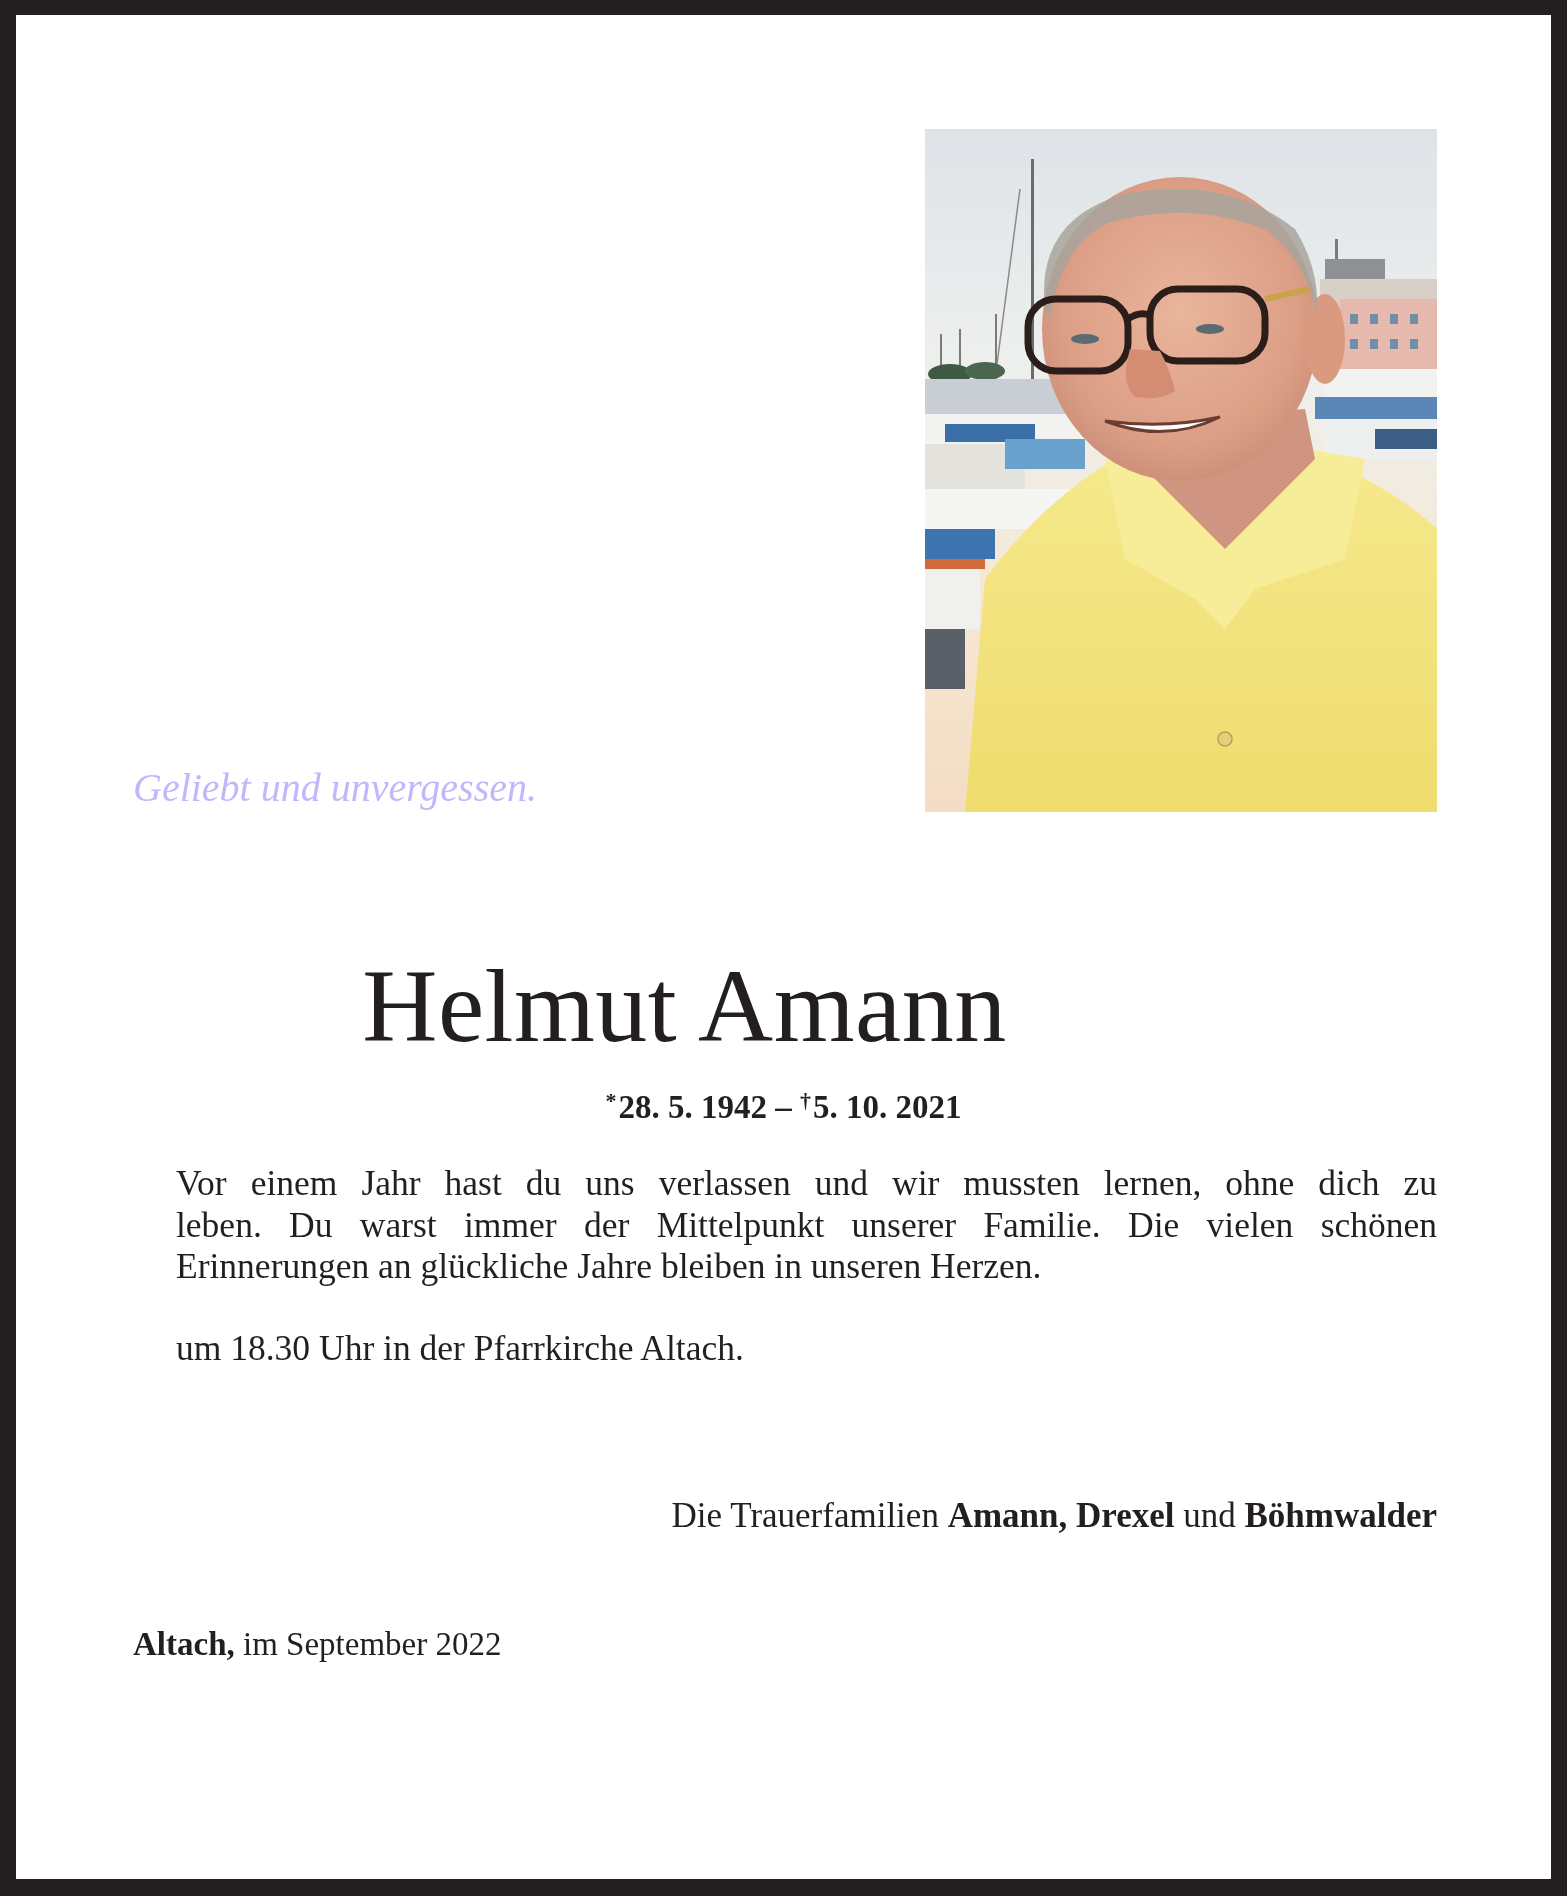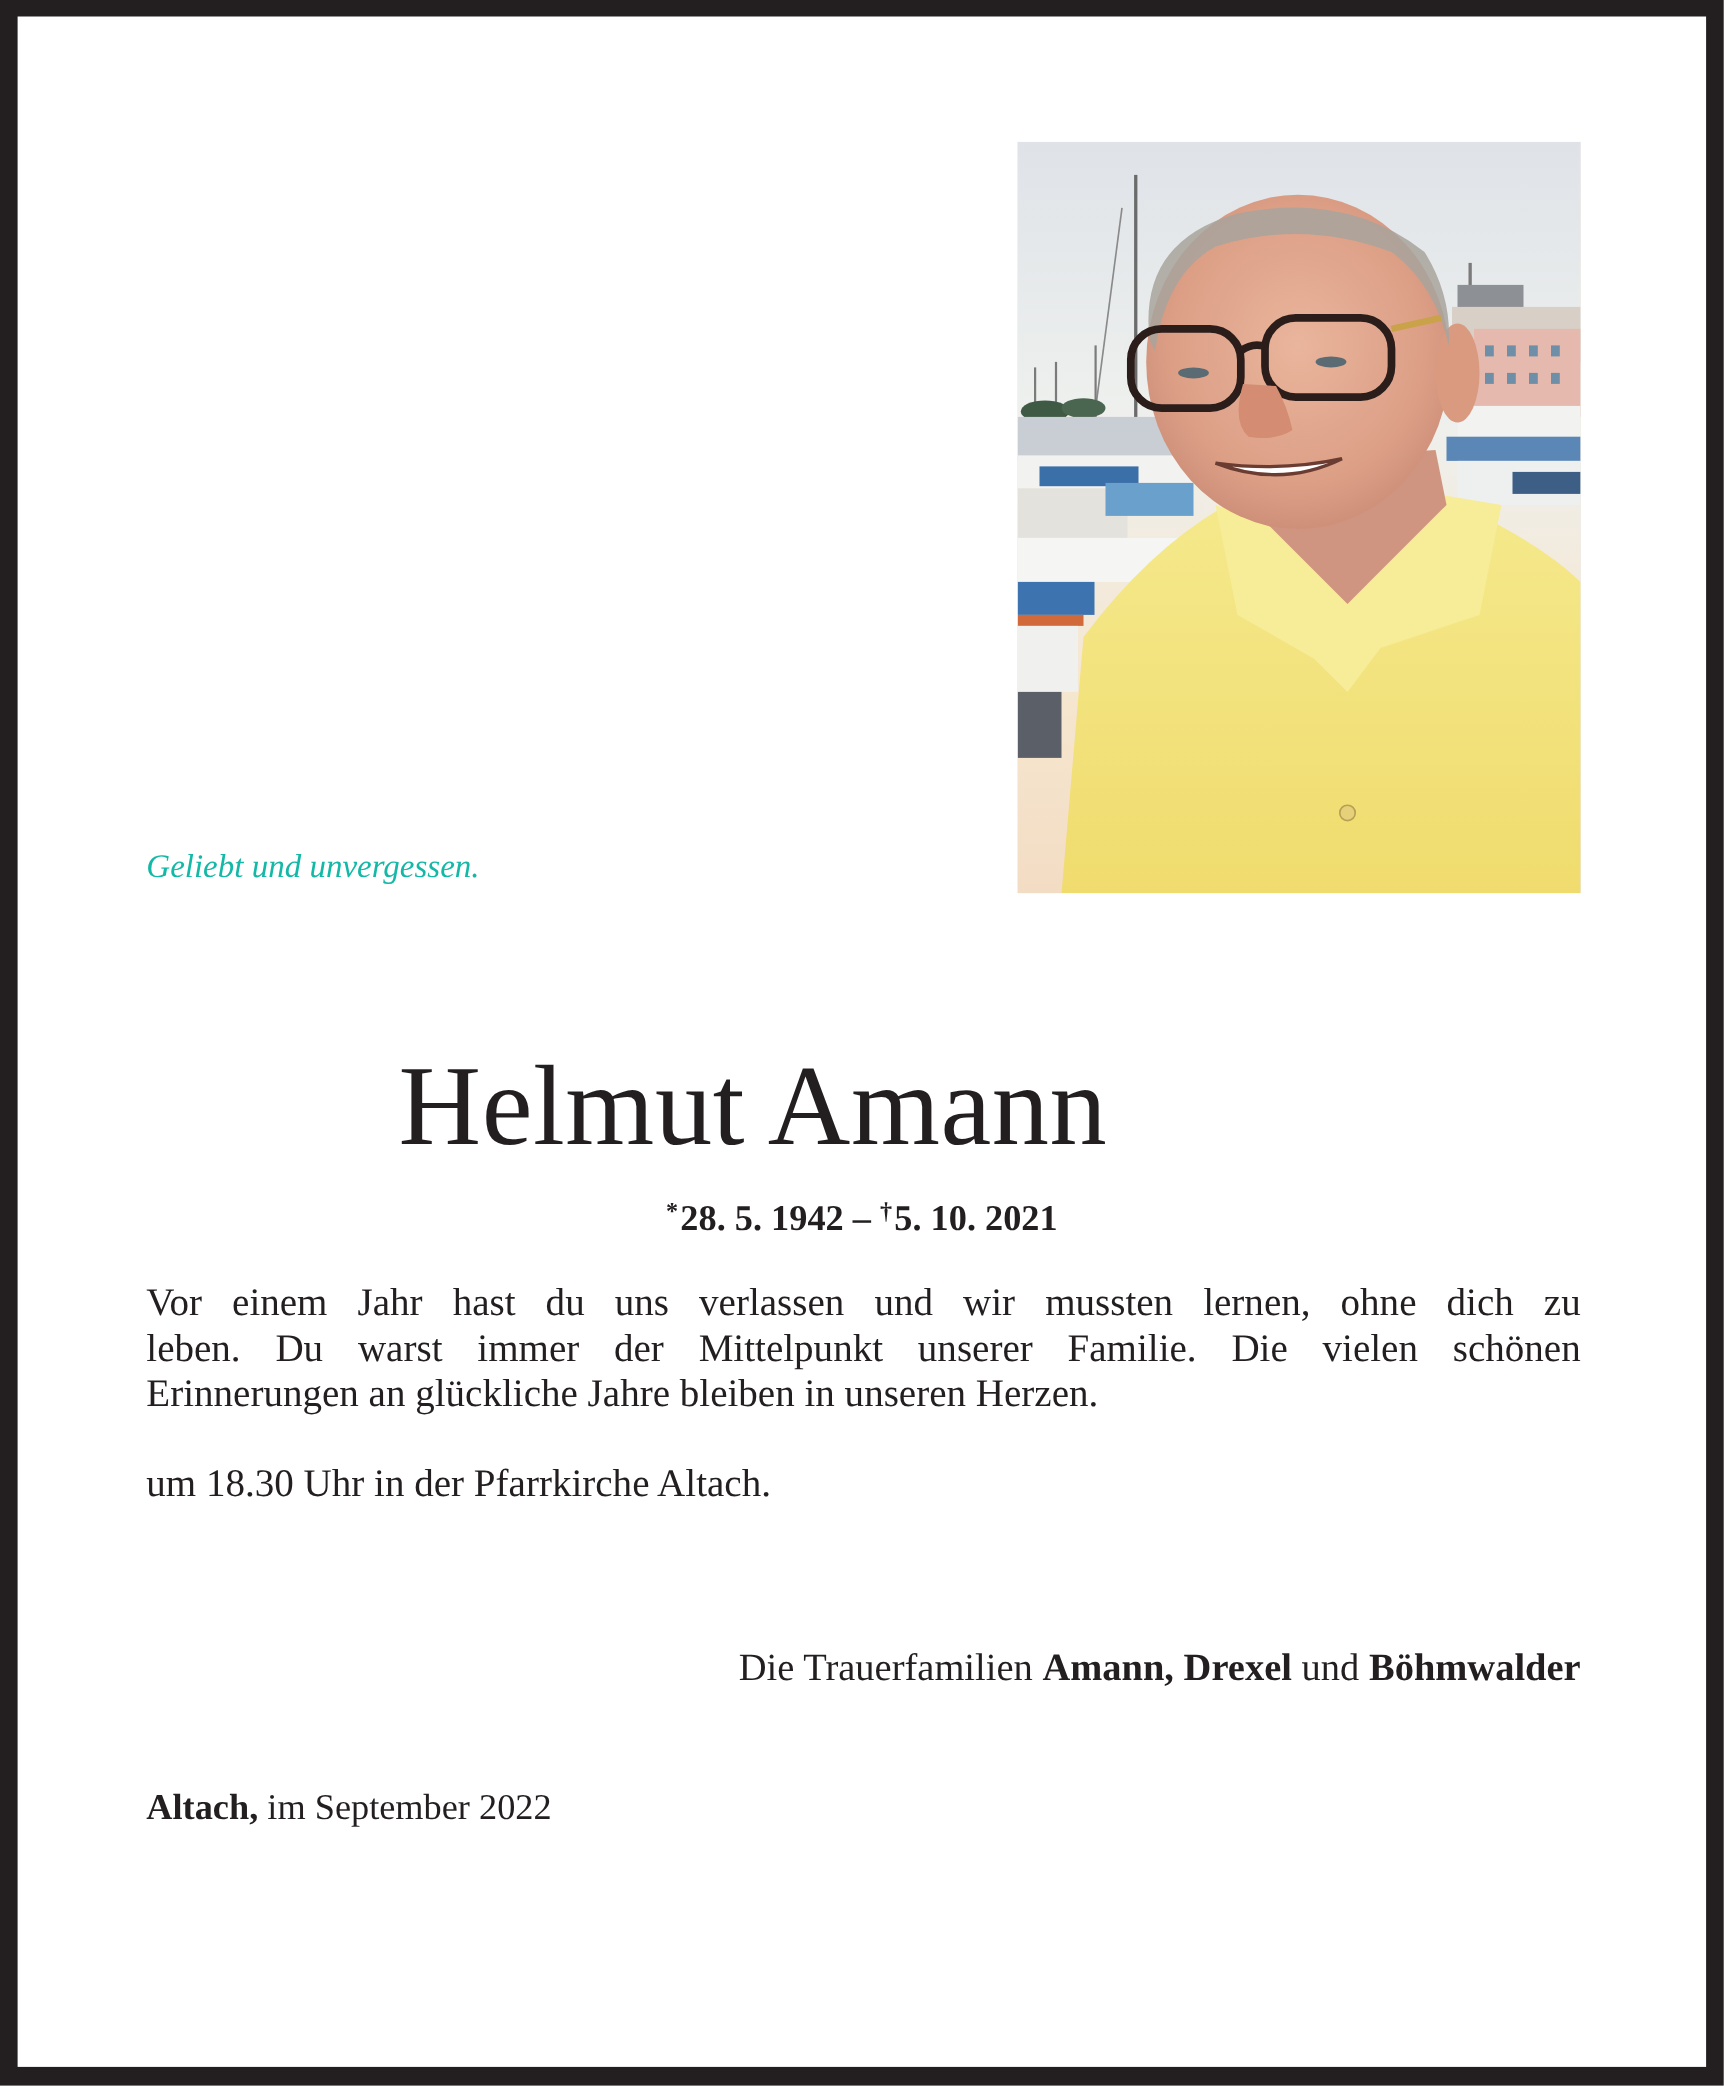--- a/index.html
+++ b/index.html
@@ -25,23 +25,23 @@
       width: 512px; height: 683px;
       overflow: hidden;
       background: #e9e6df;
     }
     .photo svg { display: block; width: 512px; height: 683px; }
 
     .motto {
       left: 133px; top: 770px;
       font-family: "Liberation Serif", serif;
       font-style: italic;
-      font-size: 30px;
+      font-size: 40px;
       line-height: 36px;
-      color: #14b8a6;
+      color: #c4b5fd;
     }
     .name {
       left: 0; width: 1369px; top: 951px;
       text-align: center;
       font-family: "Liberation Serif", serif;
       font-size: 104px;
       line-height: 110px;
       letter-spacing: 0.5px;
     }
     .dates {
@@ -54,21 +54,21 @@
     }
     .dates sup { font-size: 22px; vertical-align: 10px; margin-right: 2px; }
     .para {
       left: 133px; width: 1304px;
       font-family: "Liberation Serif", serif;
       font-size: 35.5px;
       line-height: 41.5px;
       white-space: normal;
       text-align: justify;
     }
-    .para .line { display: block; white-space: nowrap; text-align: justify; text-align-last: justify; }
+    .para .line { display: block; white-space: nowrap; text-align: justify; text-align-last: justify; margin-left: 43px; }
     .para .line.last { text-align-last: left; }
     .p1 { top: 1163px; }
     .p2 { top: 1328px; }
     .sign {
       right: 130px; top: 1496px;
       font-family: Liberation Serif, serif;
       font-size: 35px;
       line-height: 40px;
     }
     .sign b { font-weight: bold; }

